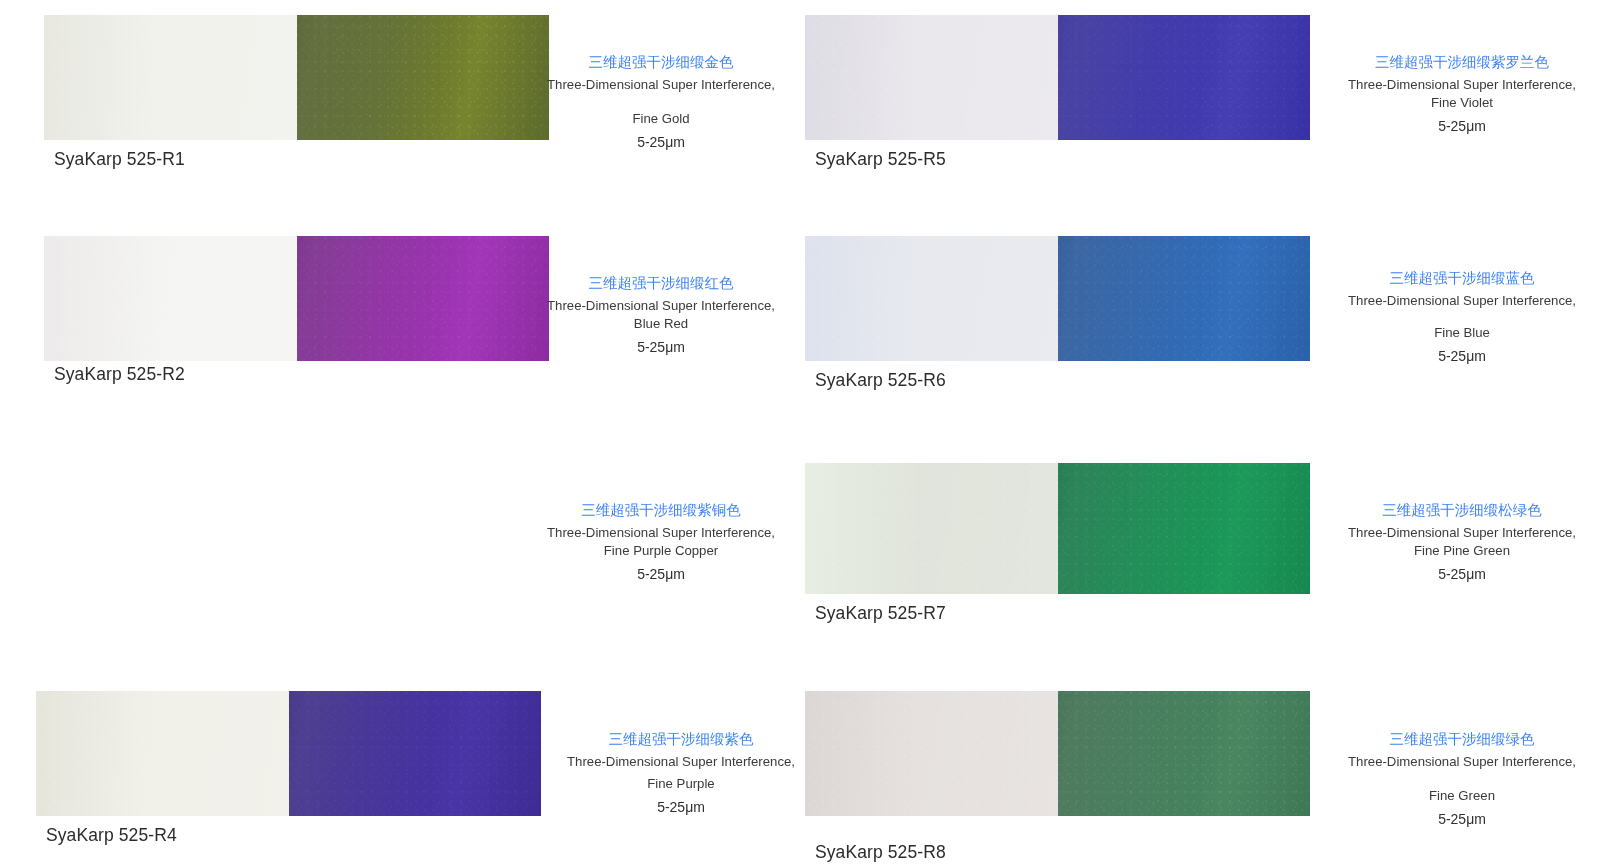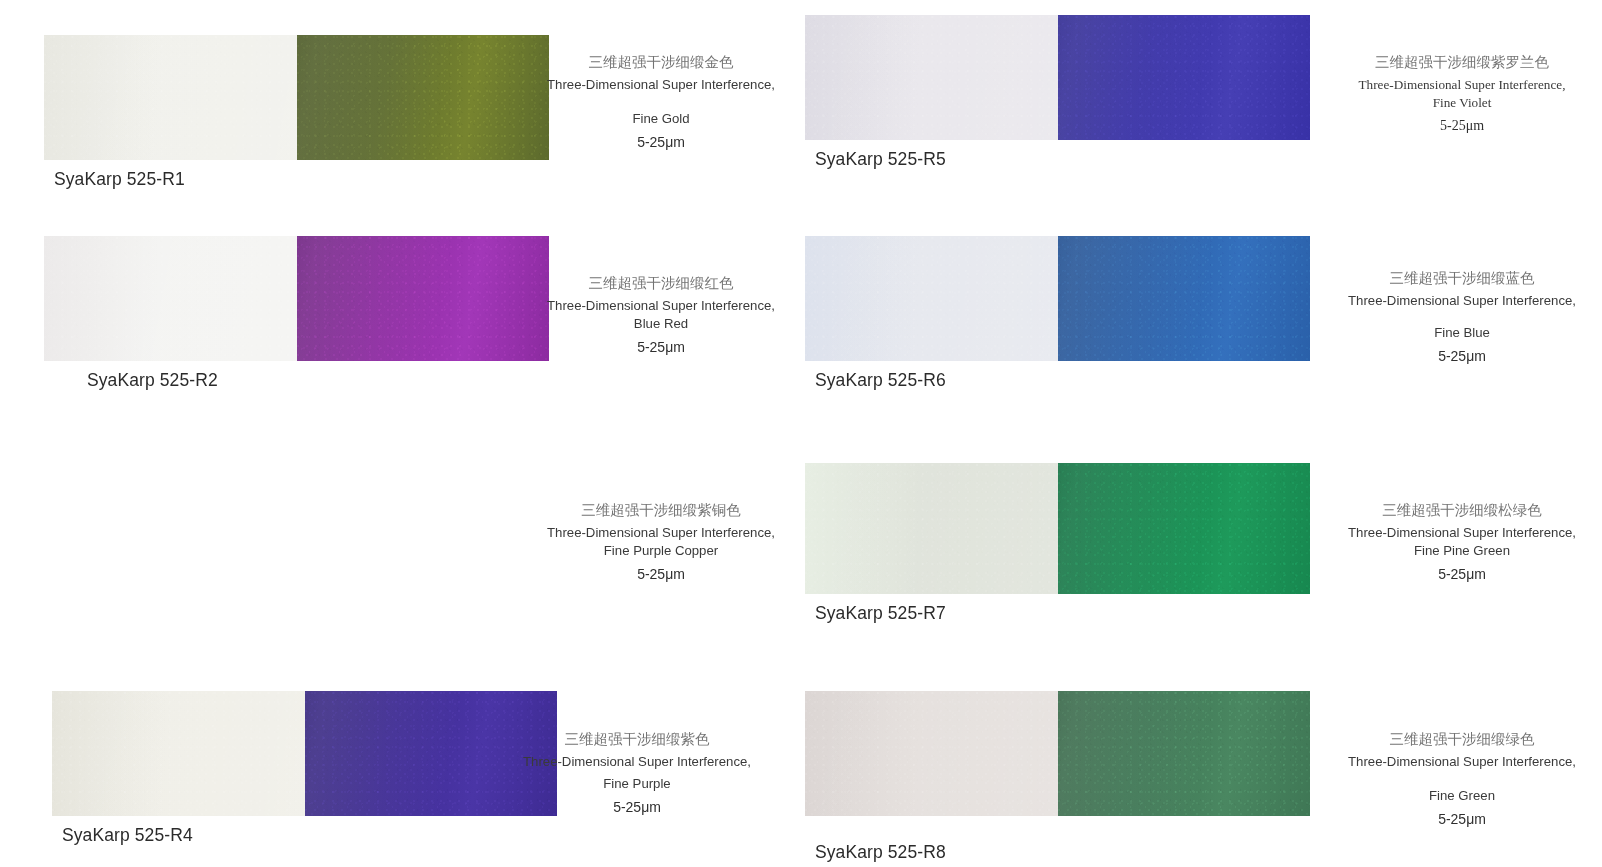--- a/index.html
+++ b/index.html
@@ -88,21 +88,21 @@
   
   .desc {
     position: absolute;
     width: 250px;
     text-align: center;
     color: #3a3a3a;
   }
   .desc .cn {
     font-size: 14.5px;
     line-height: 21px;
-    color: #737373;
+    color: #3b82f6;
     white-space: nowrap;
   }
   .desc .en {
     font-size: 13.2px;
     line-height: 18px;
     margin-top: 3px;
     color: #3a3a3a;
   }
   .desc .size {
     font-size: 14px;
@@ -111,21 +111,21 @@
     color: #2f2f2f;
   }
 </style>
 </head>
 <body>
 
 <div class="sheet">
   <div class="grid">
 
     <div class="card">
-      <div class="card-inner" style="left:44px; top:15px;margin-top:20px;">
+      <div class="card-inner" style="left:44px; top:15px;">
         <div class="swatch-wrap">
           <div class="swatch">
             <div class="half light" style="background: linear-gradient(92deg, rgb(232, 232, 225) 0%, rgb(241, 241, 236) 45%, rgb(241, 241, 236) 100%);"></div>
             <div class="half color" style="background: linear-gradient(100deg, rgb(74, 88, 36) 0%, rgb(92, 106, 45) 35%, rgb(119, 132, 47) 68%, rgb(92, 106, 45) 100%);"></div>
             <div class="sheen"></div>
           </div>
           <div class="code" style="top:134px;">SyaKarp 525-R1</div>
         </div>
       </div>
       <div class="desc" style="left:536px; top:52px;">
@@ -140,37 +140,37 @@
       <div class="card-inner" style="left:4px; top:15px;">
         <div class="swatch-wrap">
           <div class="swatch">
             <div class="half light" style="background: linear-gradient(92deg, rgb(222, 220, 228) 0%, rgb(233, 231, 236) 45%, rgb(233, 231, 236) 100%);"></div>
             <div class="half color" style="background: linear-gradient(100deg, rgb(46, 40, 145) 0%, rgb(56, 49, 166) 35%, rgb(70, 63, 180) 68%, rgb(56, 49, 166) 100%);"></div>
             <div class="sheen"></div>
           </div>
           <div class="code" style="top:134px;">SyaKarp 525-R5</div>
         </div>
       </div>
-      <div class="desc" style="left:536px; top:52px;font-family:Liberation Serif, serif;">
+      <div class="desc" style="left:536px; top:52px;">
         <div class="cn">三维超强干涉细缎紫罗兰色</div>
         <div class="en">Three-Dimensional Super Interference,</div>
         <div class="en" style="margin-top:0">Fine Violet</div>
         <div class="size">5-25μm</div>
       </div>
     </div>
 
     <div class="card">
       <div class="card-inner" style="left:44px; top:18px;">
         <div class="swatch-wrap">
           <div class="swatch">
             <div class="half light" style="background: linear-gradient(92deg, rgb(236, 234, 234) 0%, rgb(244, 244, 242) 45%, rgb(244, 244, 242) 100%);"></div>
             <div class="half color" style="background: linear-gradient(100deg, rgb(109, 32, 128) 0%, rgb(140, 43, 160) 35%, rgb(162, 55, 184) 68%, rgb(140, 43, 160) 100%);"></div>
             <div class="sheen"></div>
           </div>
-          <div class="code" style="top:134px;margin-left:33px;">SyaKarp 525-R2</div>
+          <div class="code" style="top:128px;">SyaKarp 525-R2</div>
         </div>
       </div>
       <div class="desc" style="left:536px; top:55px;">
         <div class="cn">三维超强干涉细缎红色</div>
         <div class="en">Three-Dimensional Super Interference,</div>
         <div class="en" style="margin-top:0">Blue Red</div>
         <div class="size">5-25μm</div>
       </div>
     </div>
 
@@ -215,31 +215,31 @@
       </div>
       <div class="desc" style="left:536px; top:52px;">
         <div class="cn">三维超强干涉细缎松绿色</div>
         <div class="en">Three-Dimensional Super Interference,</div>
         <div class="en" style="margin-top:0">Fine Pine Green</div>
         <div class="size">5-25μm</div>
       </div>
     </div>
 
     <div class="card">
-      <div class="card-inner" style="left:52px; top:10px;align-items:center;">
+      <div class="card-inner" style="left:36px; top:10px;align-items:center;">
         <div class="swatch-wrap">
           <div class="swatch">
             <div class="half light" style="background: linear-gradient(92deg, rgb(230, 229, 220) 0%, rgb(240, 239, 232) 45%, rgb(240, 239, 232) 100%);"></div>
             <div class="half color" style="background: linear-gradient(100deg, rgb(51, 35, 124) 0%, rgb(62, 43, 147) 35%, rgb(74, 53, 166) 68%, rgb(62, 43, 147) 100%);"></div>
             <div class="sheen"></div>
           </div>
           <div class="code" style="top:134px;">SyaKarp 525-R4</div>
         </div>
       </div>
-      <div class="desc" style="left:512px; top:48px;">
+      <div class="desc" style="left:556px; top:48px;">
         <div class="cn">三维超强干涉细缎紫色</div>
         <div class="en">Three-Dimensional Super Interference,</div>
         <div class="en" style="margin-top:4px">Fine Purple</div>
         <div class="size">5-25μm</div>
       </div>
     </div>
 
     <div class="card">
       <div class="card-inner" style="left:4px; top:10px;">
         <div class="swatch-wrap">

